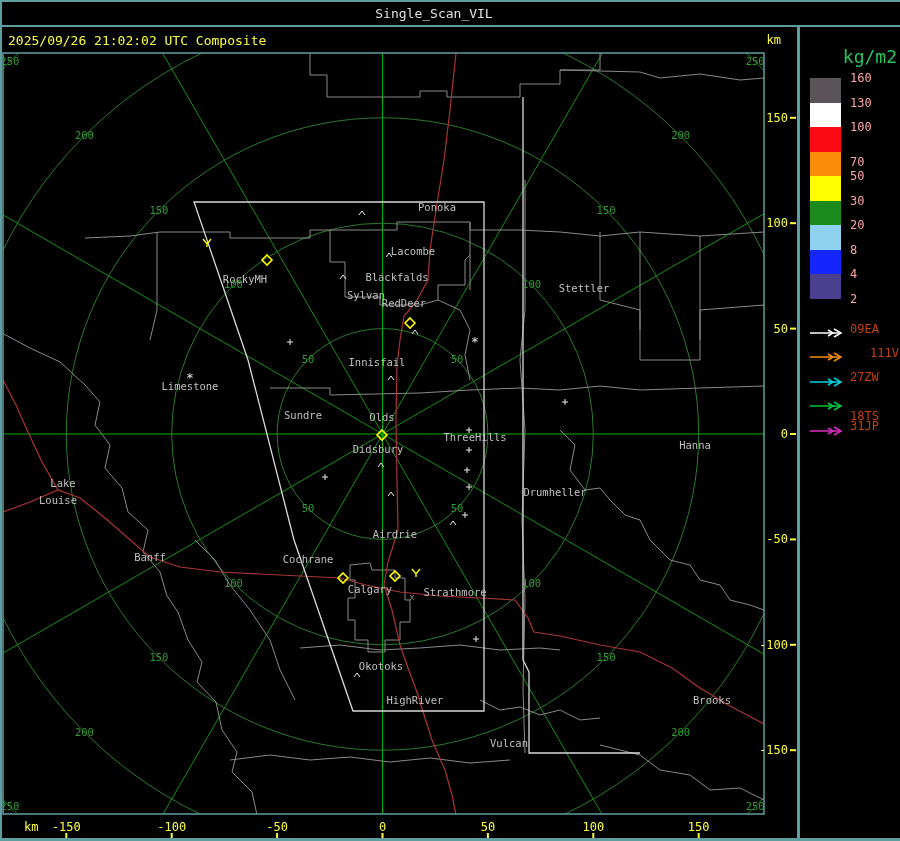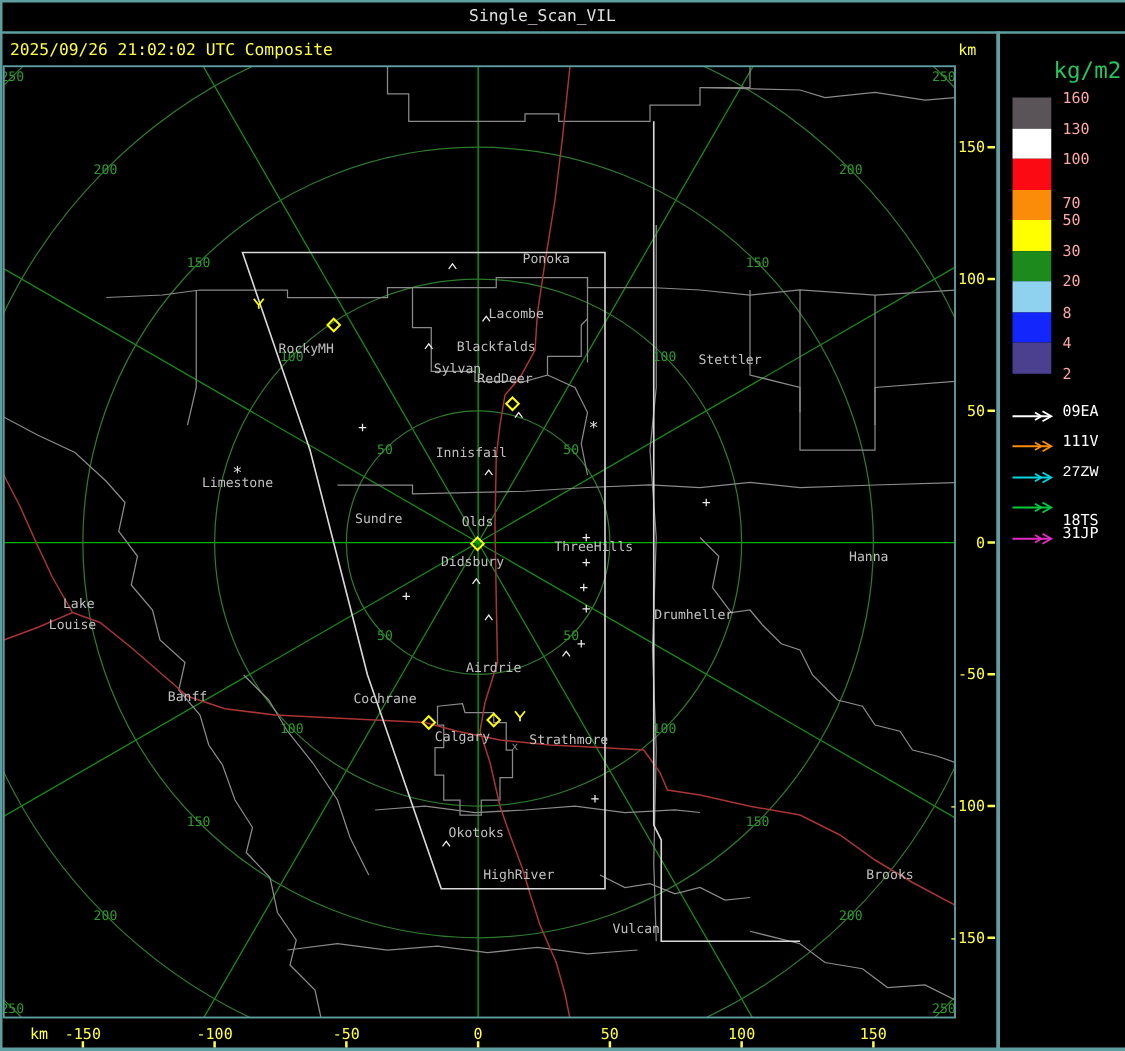--- a/index.html
+++ b/index.html
@@ -8,21 +8,21 @@
   .abs{position:absolute;}
   .frame{background:#5f9ea0;}
   #title-bar{left:0;top:6;width:868px;top:6px;text-align:center;color:#e0e0e0;font-size:13px;}
   #timestamp{left:8px;top:33px;color:#ffff42;font-size:13px;}
   #km-top{left:690px;top:33px;width:100px;text-align:right;color:#ffff42;font-size:12px;padding-right:9px;box-sizing:border-box;}
   #km-bottom{left:24px;top:820px;color:#ffff42;font-size:12px;}
   #legend-unit{left:800px;top:46px;width:97px;text-align:right;color:#22c55e;font-size:18px;}
   #legend-panel{left:800px;top:28px;width:100px;height:810px;}
   .swatch{position:absolute;left:10px;width:31px;}
   .lvl-label{position:absolute;left:50px;color:#fca5a5;font-size:12px;}
-  .trk-label{position:absolute;left:50px;color:#ffffff;font-size:12px;}
+  .trk-label{position:absolute;left:50px;color:#c2410c;font-size:12px;}
   .trk-arrow{position:absolute;left:8px;}
   svg text{font-family:"DejaVu Sans Mono","Liberation Mono",monospace;}
 </style>
 </head>
 <body>
 
 <div class="abs frame" style="left:0;top:0;width:900px;height:2px;"></div>
 <div class="abs frame" style="left:0;top:25px;width:900px;height:2px;"></div>
 <div class="abs frame" style="left:0;top:0;width:2px;height:841px;"></div>
 <div class="abs frame" style="left:797px;top:25px;width:3px;height:816px;"></div>
@@ -214,21 +214,21 @@
       <path d="M2,6 H32" stroke="#ffffff" fill="none" stroke-width="1.5"></path>
       <path d="M26,2 L33,6 L26,10" stroke="#ffffff" fill="none" stroke-width="1.5"></path>
       <path d="M20,3 L25,6 L20,9" stroke="#ffffff" fill="none" stroke-width="1.5"></path>
     </svg>
     <div class="trk-label" style="top: 293.5px;">09EA</div>
     <svg width="38" height="12" class="trk-arrow" style="top: 323px;">
       <path d="M2,6 H32" stroke="#fb8c0a" fill="none" stroke-width="1.5"></path>
       <path d="M26,2 L33,6 L26,10" stroke="#fb8c0a" fill="none" stroke-width="1.5"></path>
       <path d="M20,3 L25,6 L20,9" stroke="#fb8c0a" fill="none" stroke-width="1.5"></path>
     </svg>
-    <div class="trk-label" style="top: 318px;">111V</div>
+    <div class="trk-label" style="top: 318px; margin-left: 20px;">111V</div>
     <svg width="38" height="12" class="trk-arrow" style="top: 347.5px;">
       <path d="M2,6 H32" stroke="#00d5e0" fill="none" stroke-width="1.5"></path>
       <path d="M26,2 L33,6 L26,10" stroke="#00d5e0" fill="none" stroke-width="1.5"></path>
       <path d="M20,3 L25,6 L20,9" stroke="#00d5e0" fill="none" stroke-width="1.5"></path>
     </svg>
     <div class="trk-label" style="top: 342.5px; font-family: Liberation Mono, monospace;">27ZW</div>
     <svg width="38" height="12" class="trk-arrow" style="top: 372px;">
       <path d="M2,6 H32" stroke="#00c93c" fill="none" stroke-width="1.5"></path>
       <path d="M26,2 L33,6 L26,10" stroke="#00c93c" fill="none" stroke-width="1.5"></path>
       <path d="M20,3 L25,6 L20,9" stroke="#00c93c" fill="none" stroke-width="1.5"></path>

